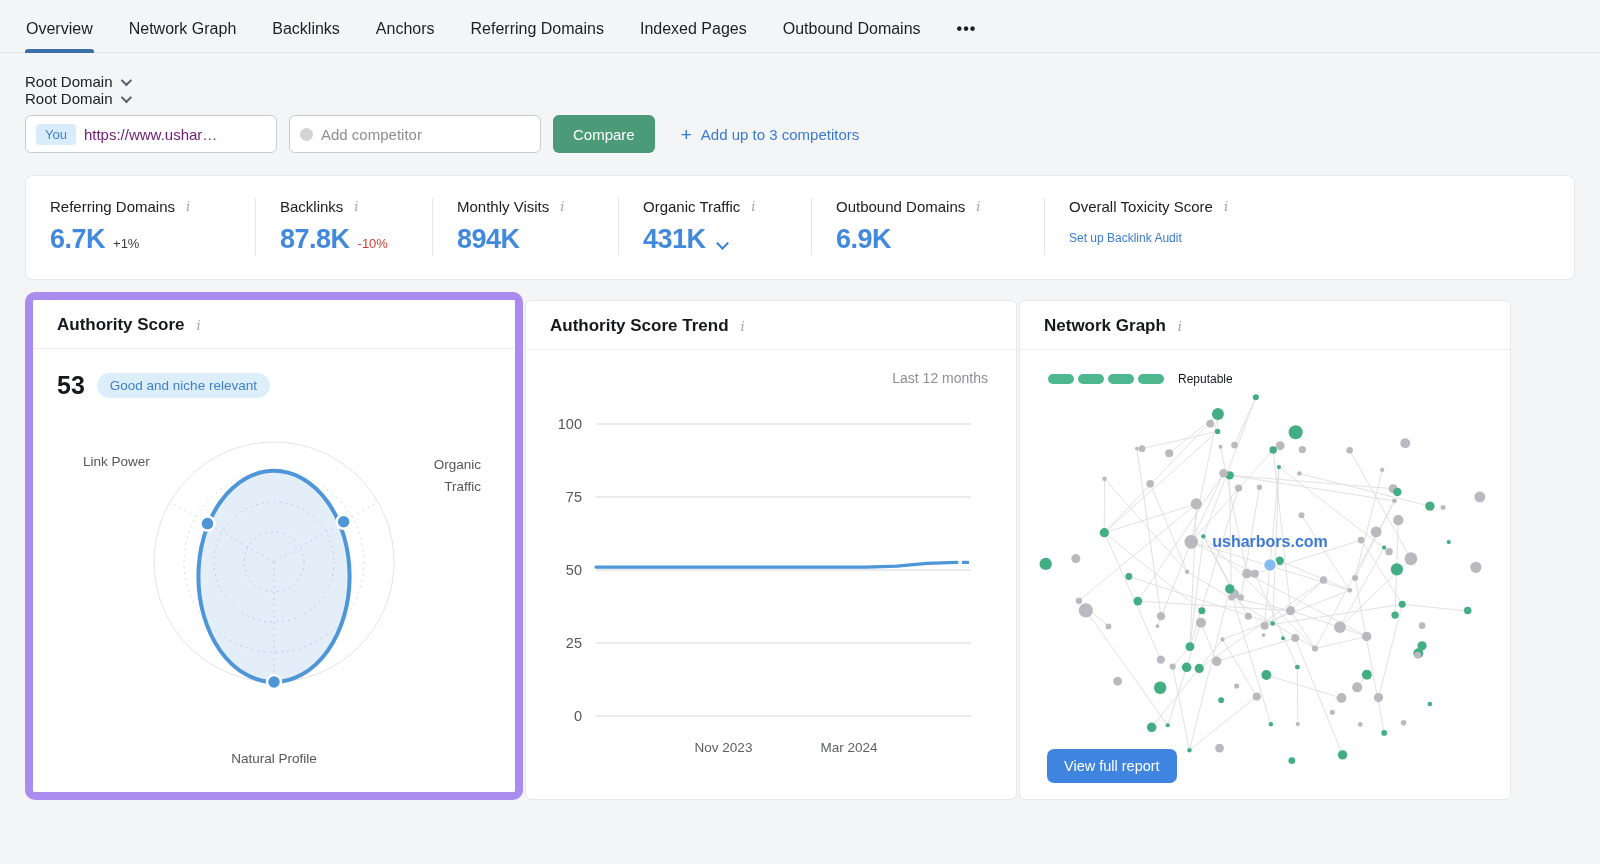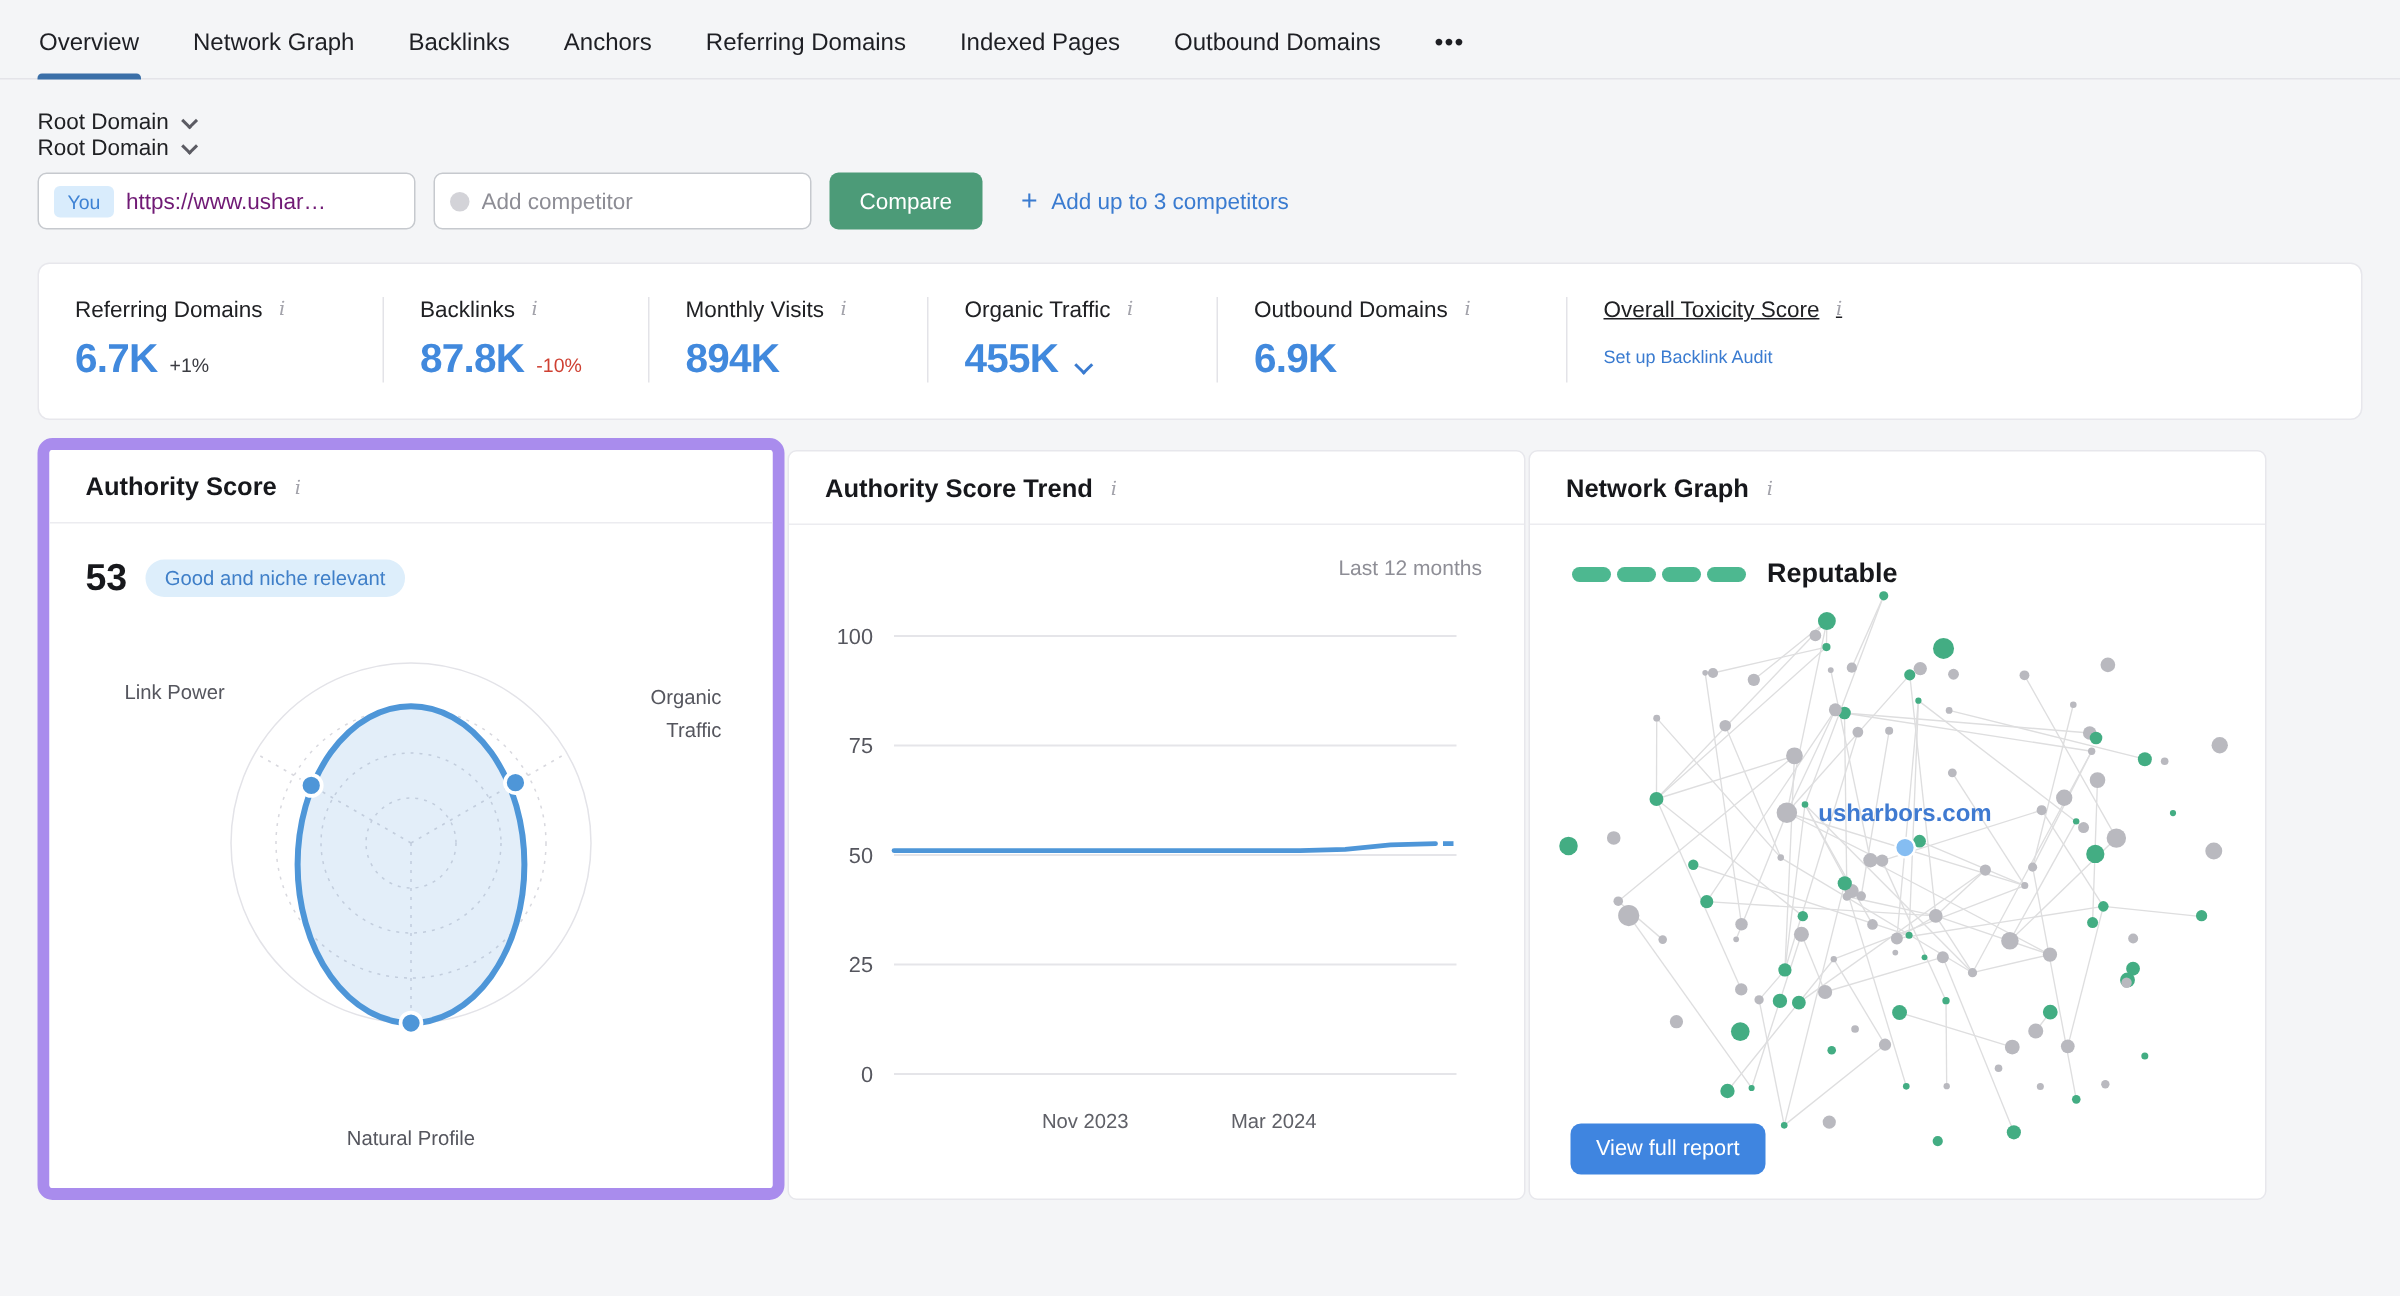--- a/index.html
+++ b/index.html
@@ -39,21 +39,21 @@
                  padding:0 20px; font:15px "Liberation Sans", sans-serif; cursor:pointer; }
   .add-comp { display:flex; align-items:center; gap:9px; color:#3a7bd0; font-size:15px;
               cursor:pointer; margin-left:14px; }
   .plus { font-size:19px; line-height:1; color:#3a7bd0; }
   
   .metrics { margin:22px 25px 0 25px; background:#fff; border:1px solid #e7e7ec; border-radius:8px;
              display:flex; padding:22px 0 24px 0; }
   .mcol { padding:0 24px; }
   .mcol + .mcol { border-left:1px solid #e3e3e8; }
   .mcol-1{width:229px;} .mcol-2{width:177px;} .mcol-3{width:186px;} .mcol-4{width:193px;}
-  .mcol-5{width:233px;} .mcol-6{flex:1;text-decoration:underline;}
+  .mcol-5{width:233px;} .mcol-6{flex:1;}
   .mlabel { display:flex; align-items:center; gap:9px; font-size:15px; color:#202124; }
   .info { font-family:"DejaVu Serif", serif; font-style:italic; font-size:13px; color:#a3a3ab;
           cursor:pointer; padding:0 2px; }
   .mvalue { display:flex; align-items:baseline; gap:8px; margin-top:9px; }
   .big { font-size:27px; font-weight:bold; color:#4189dd; letter-spacing:-0.5px; }
   .delta { font-size:13px; }
   .delta.dark { color:#3b3c42; } .delta.red { color:#cf4032; }
   .mlink { display:inline-block; margin-top:16px; font-size:12px; color:#3a7bd0; cursor:pointer; }
   .v-chev { width:9px; height:9px; border-right:2.5px solid #3a7bd0; border-bottom:2.5px solid #3a7bd0;
             transform:rotate(45deg); display:inline-block; margin-left:4px; }
@@ -75,21 +75,21 @@
   .radar-wrap { position:relative; height:340px; margin-top:18px; }
   .radar-lbl { position:absolute; font-size:13.5px; color:#55565e; }
   .lbl-linkpower { left:50px; top:36px; }
   .lbl-organic { right:34px; top:36px; width:62px; text-align:right; line-height:1.6; }
   .lbl-natural { left:0; right:0; bottom:-8px; text-align:center; }
   
   .range-lbl { text-align:right; padding:20px 28px 0 0; font-size:14px; color:#8e8e96; }
   
   .legend { display:flex; align-items:center; gap:4px; padding:22px 0 0 28px; }
   .lseg { width:26px; height:10px; border-radius:5px; background:#4db890; }
-  .legend-label { font-size:18px; font-weight:bold; color:#17181c; margin-left:10px; }
+  .legend-label { font-size:12px; font-weight:normal; color:#17181c; margin-left:10px; }
   .net-area { position:absolute; left:0; top:88px; right:0; bottom:0; }
   .btn-report { position:absolute; left:27px; bottom:16px; background:#3f85e0; color:#ffffff; border:none;
                 border-radius:7px; padding:9px 17px; font:14.5px "Liberation Sans", sans-serif;
                 cursor:pointer; z-index:3; }
   svg text { font-family:"Liberation Sans", sans-serif; }
 </style>
 </head>
 <body>
 
 <nav class="tabbar">
@@ -160,21 +160,21 @@
     <div class="mvalue">
         <span class="big">894K</span>
       </div>
   </div>
   <div class="mcol mcol-4">
     <div class="mlabel">
         <span>Organic Traffic</span>
         <span class="info">i</span>
       </div>
     <div class="mvalue">
-        <span class="big">455K</span>
+        <span class="big">431K</span>
         <span class="v-chev"></span>
       </div>
   </div>
   <div class="mcol mcol-5">
     <div class="mlabel">
         <span>Outbound Domains</span>
         <span class="info">i</span>
       </div>
     <div class="mvalue">
         <span class="big">6.9K</span>

